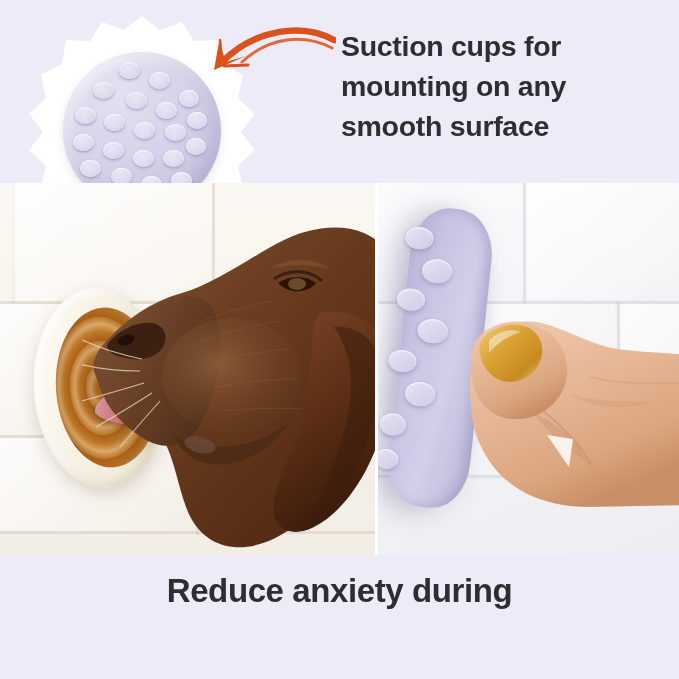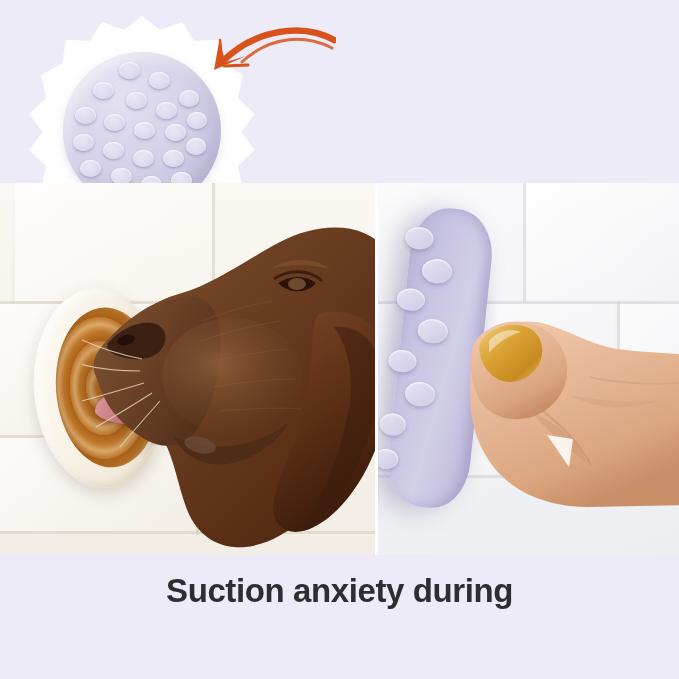--- a/index.html
+++ b/index.html
@@ -204,20 +204,25 @@
     </div>
 
     <svg id="arrow" viewBox="0 0 150 72">
       <path d="M148 22 C118 5 70 10 36 44" fill="none" stroke="#d9521c" stroke-width="6.5" stroke-linecap="round"></path>
       <path d="M146 30 C118 16 84 18 56 44" fill="none" stroke="#d9521c" stroke-width="3" stroke-linecap="round" opacity=".85"></path>
       <path d="M28 52 L33 24 L40 44 L60 38 Z" fill="#d9521c"></path>
       <path d="M38 48 L62 47" stroke="#d9521c" stroke-width="3" stroke-linecap="round"></path>
       <path d="M36 42 L34 22" stroke="#d9521c" stroke-width="2.5" stroke-linecap="round"></path>
     </svg>
 
+    <div id="headline">
+      <div>Suction cups for</div>
+      <div>mounting on any</div>
+      <div>smooth surface</div>
+    </div>
   </div>
 
   <div id="photo-strip">
 
     <div class="panel" id="panel-left">
       <div class="tilewall" id="wall-left">
         <div class="grout h" style="top:118px;"></div>
         <div class="grout h" style="top:252px;"></div>
         <div class="grout h" style="top:348px;"></div>
         <div class="grout v" style="left:12px;height:120px;top:0;"></div>
@@ -401,17 +406,17 @@
 
         <path fill="#ffffff" opacity=".85" d="M110 152 L136 156 L132 184 Z"></path>
       </svg>
     </div>
 
     <div id="panel-divider" style="left:375px;top:0;height:372px;position:absolute;width:3px;background:#fff;"></div>
   </div>
 
   <div id="bottom-section">
     <div id="subhead">
-      <div>Suction anxiety during</div>
+      <div>Reduce anxiety during</div>
     </div>
   </div>
 
 </div>
 
 </body></html>

